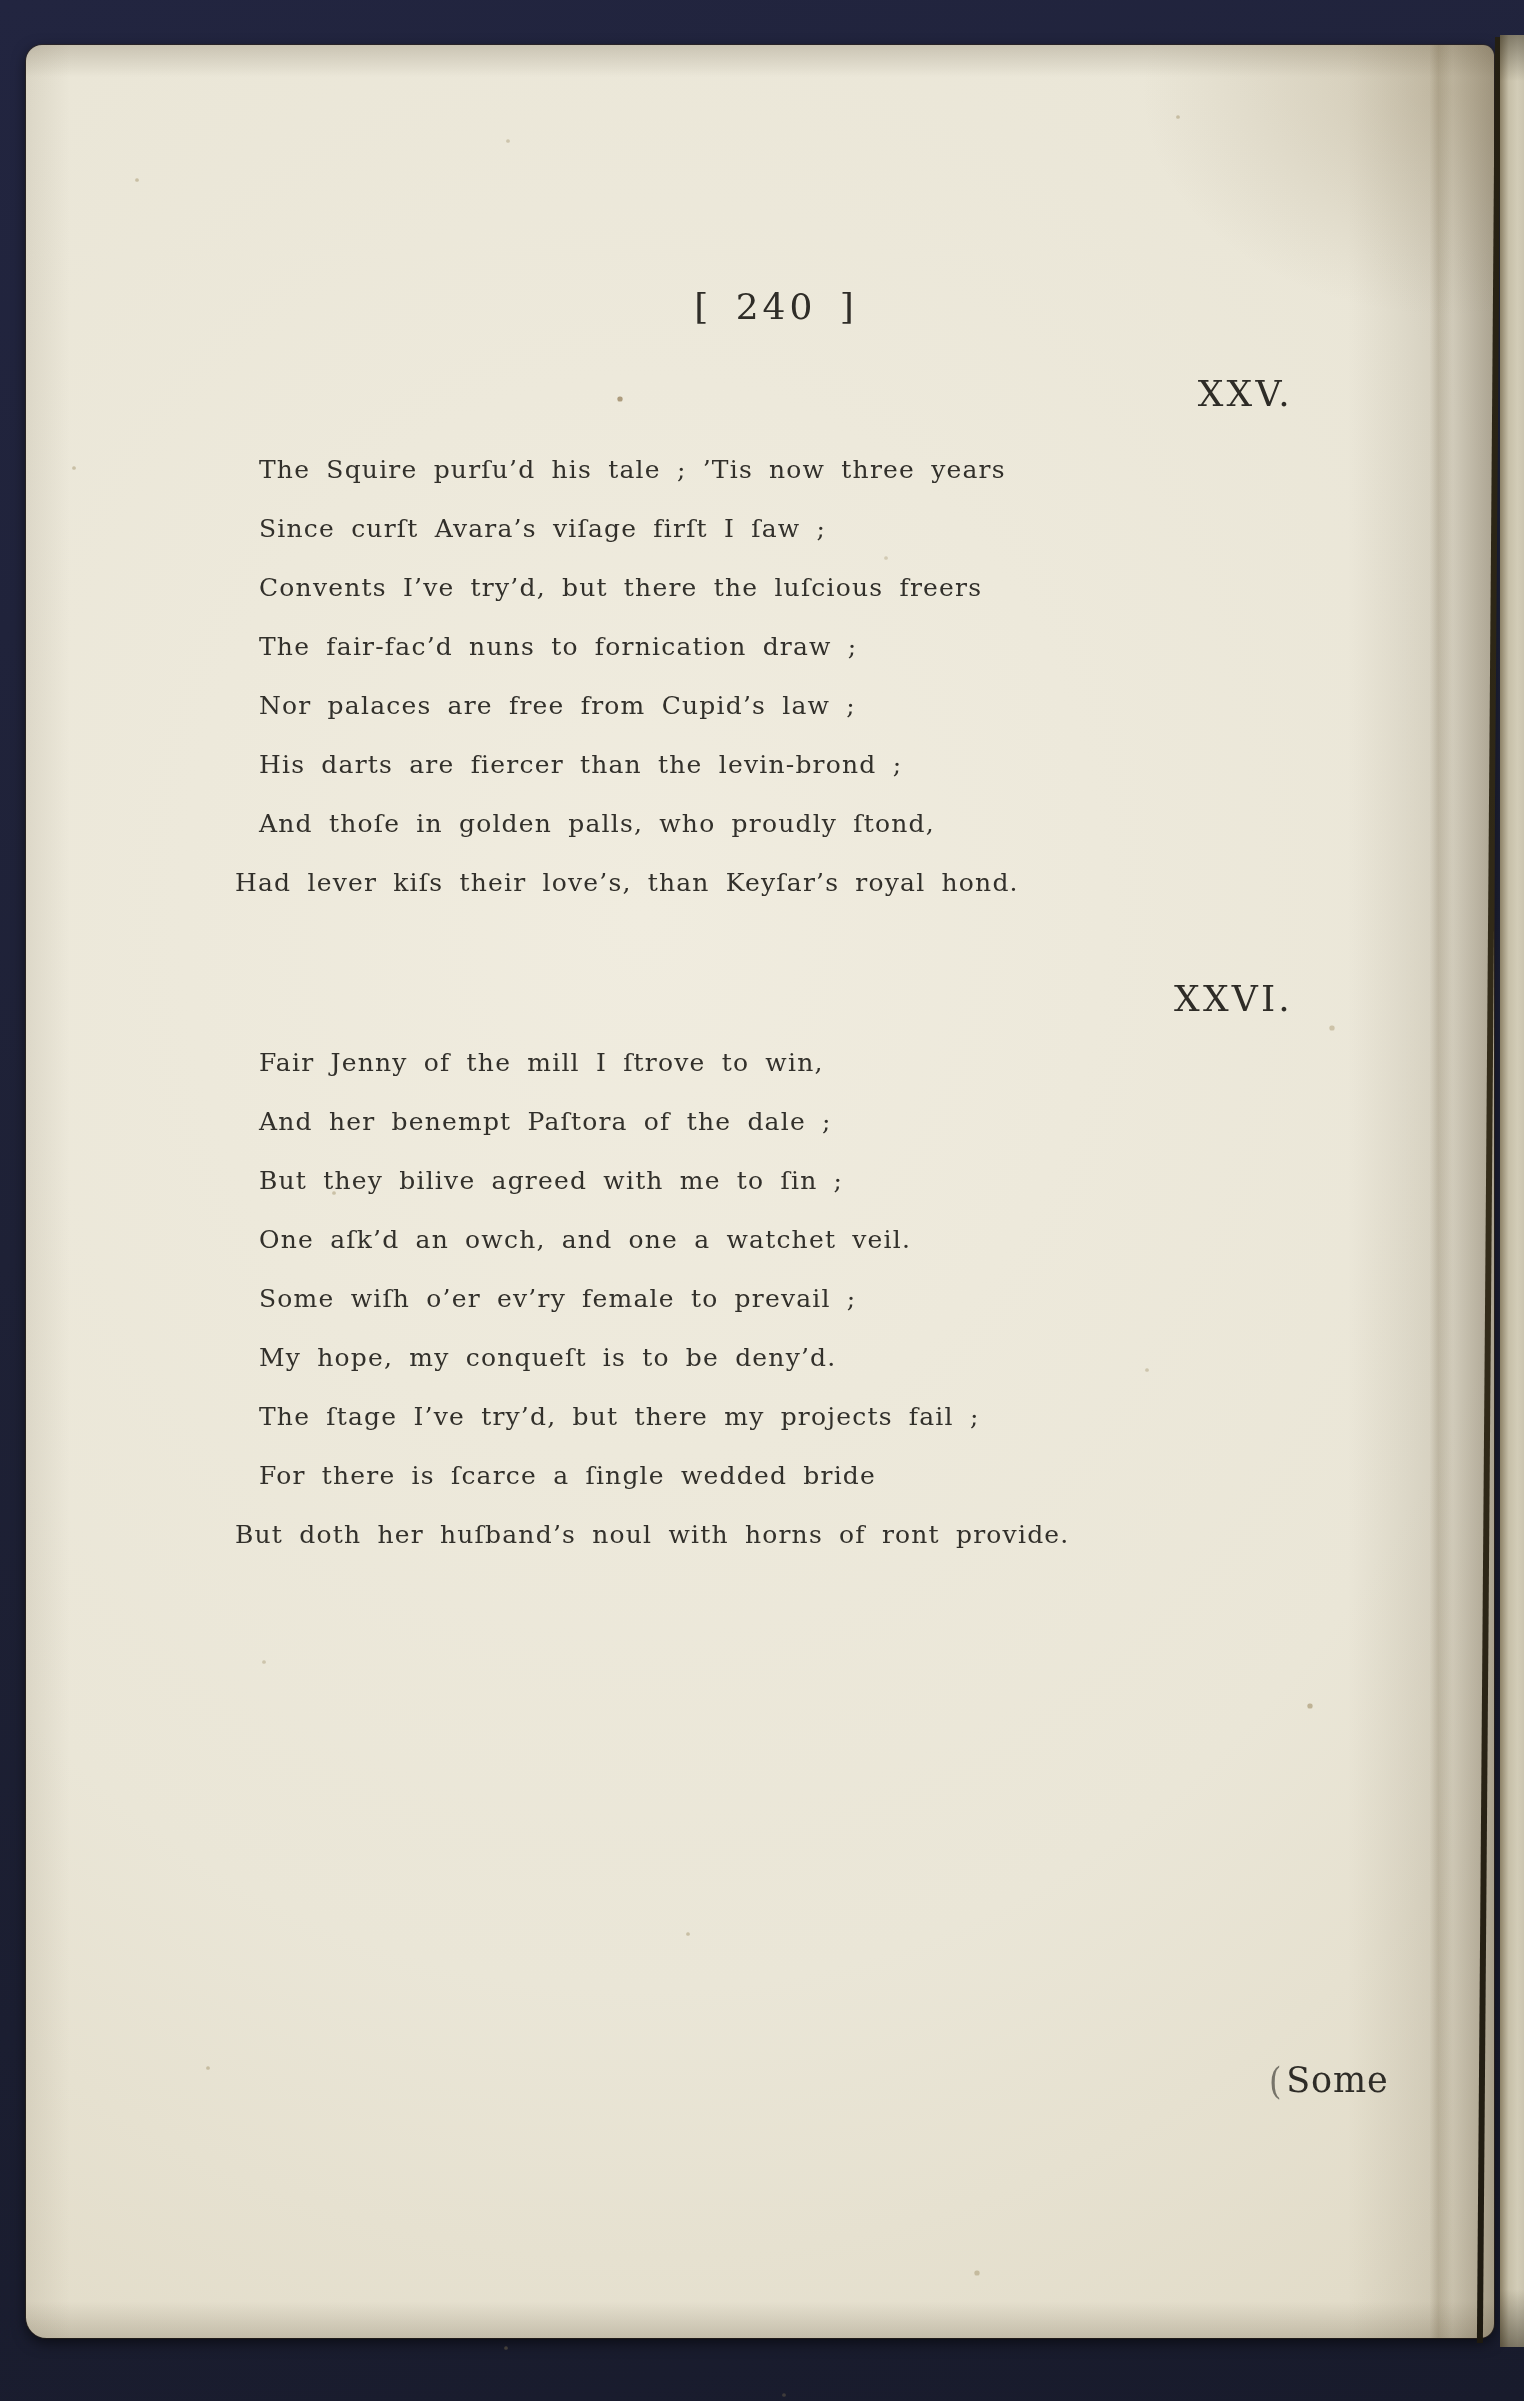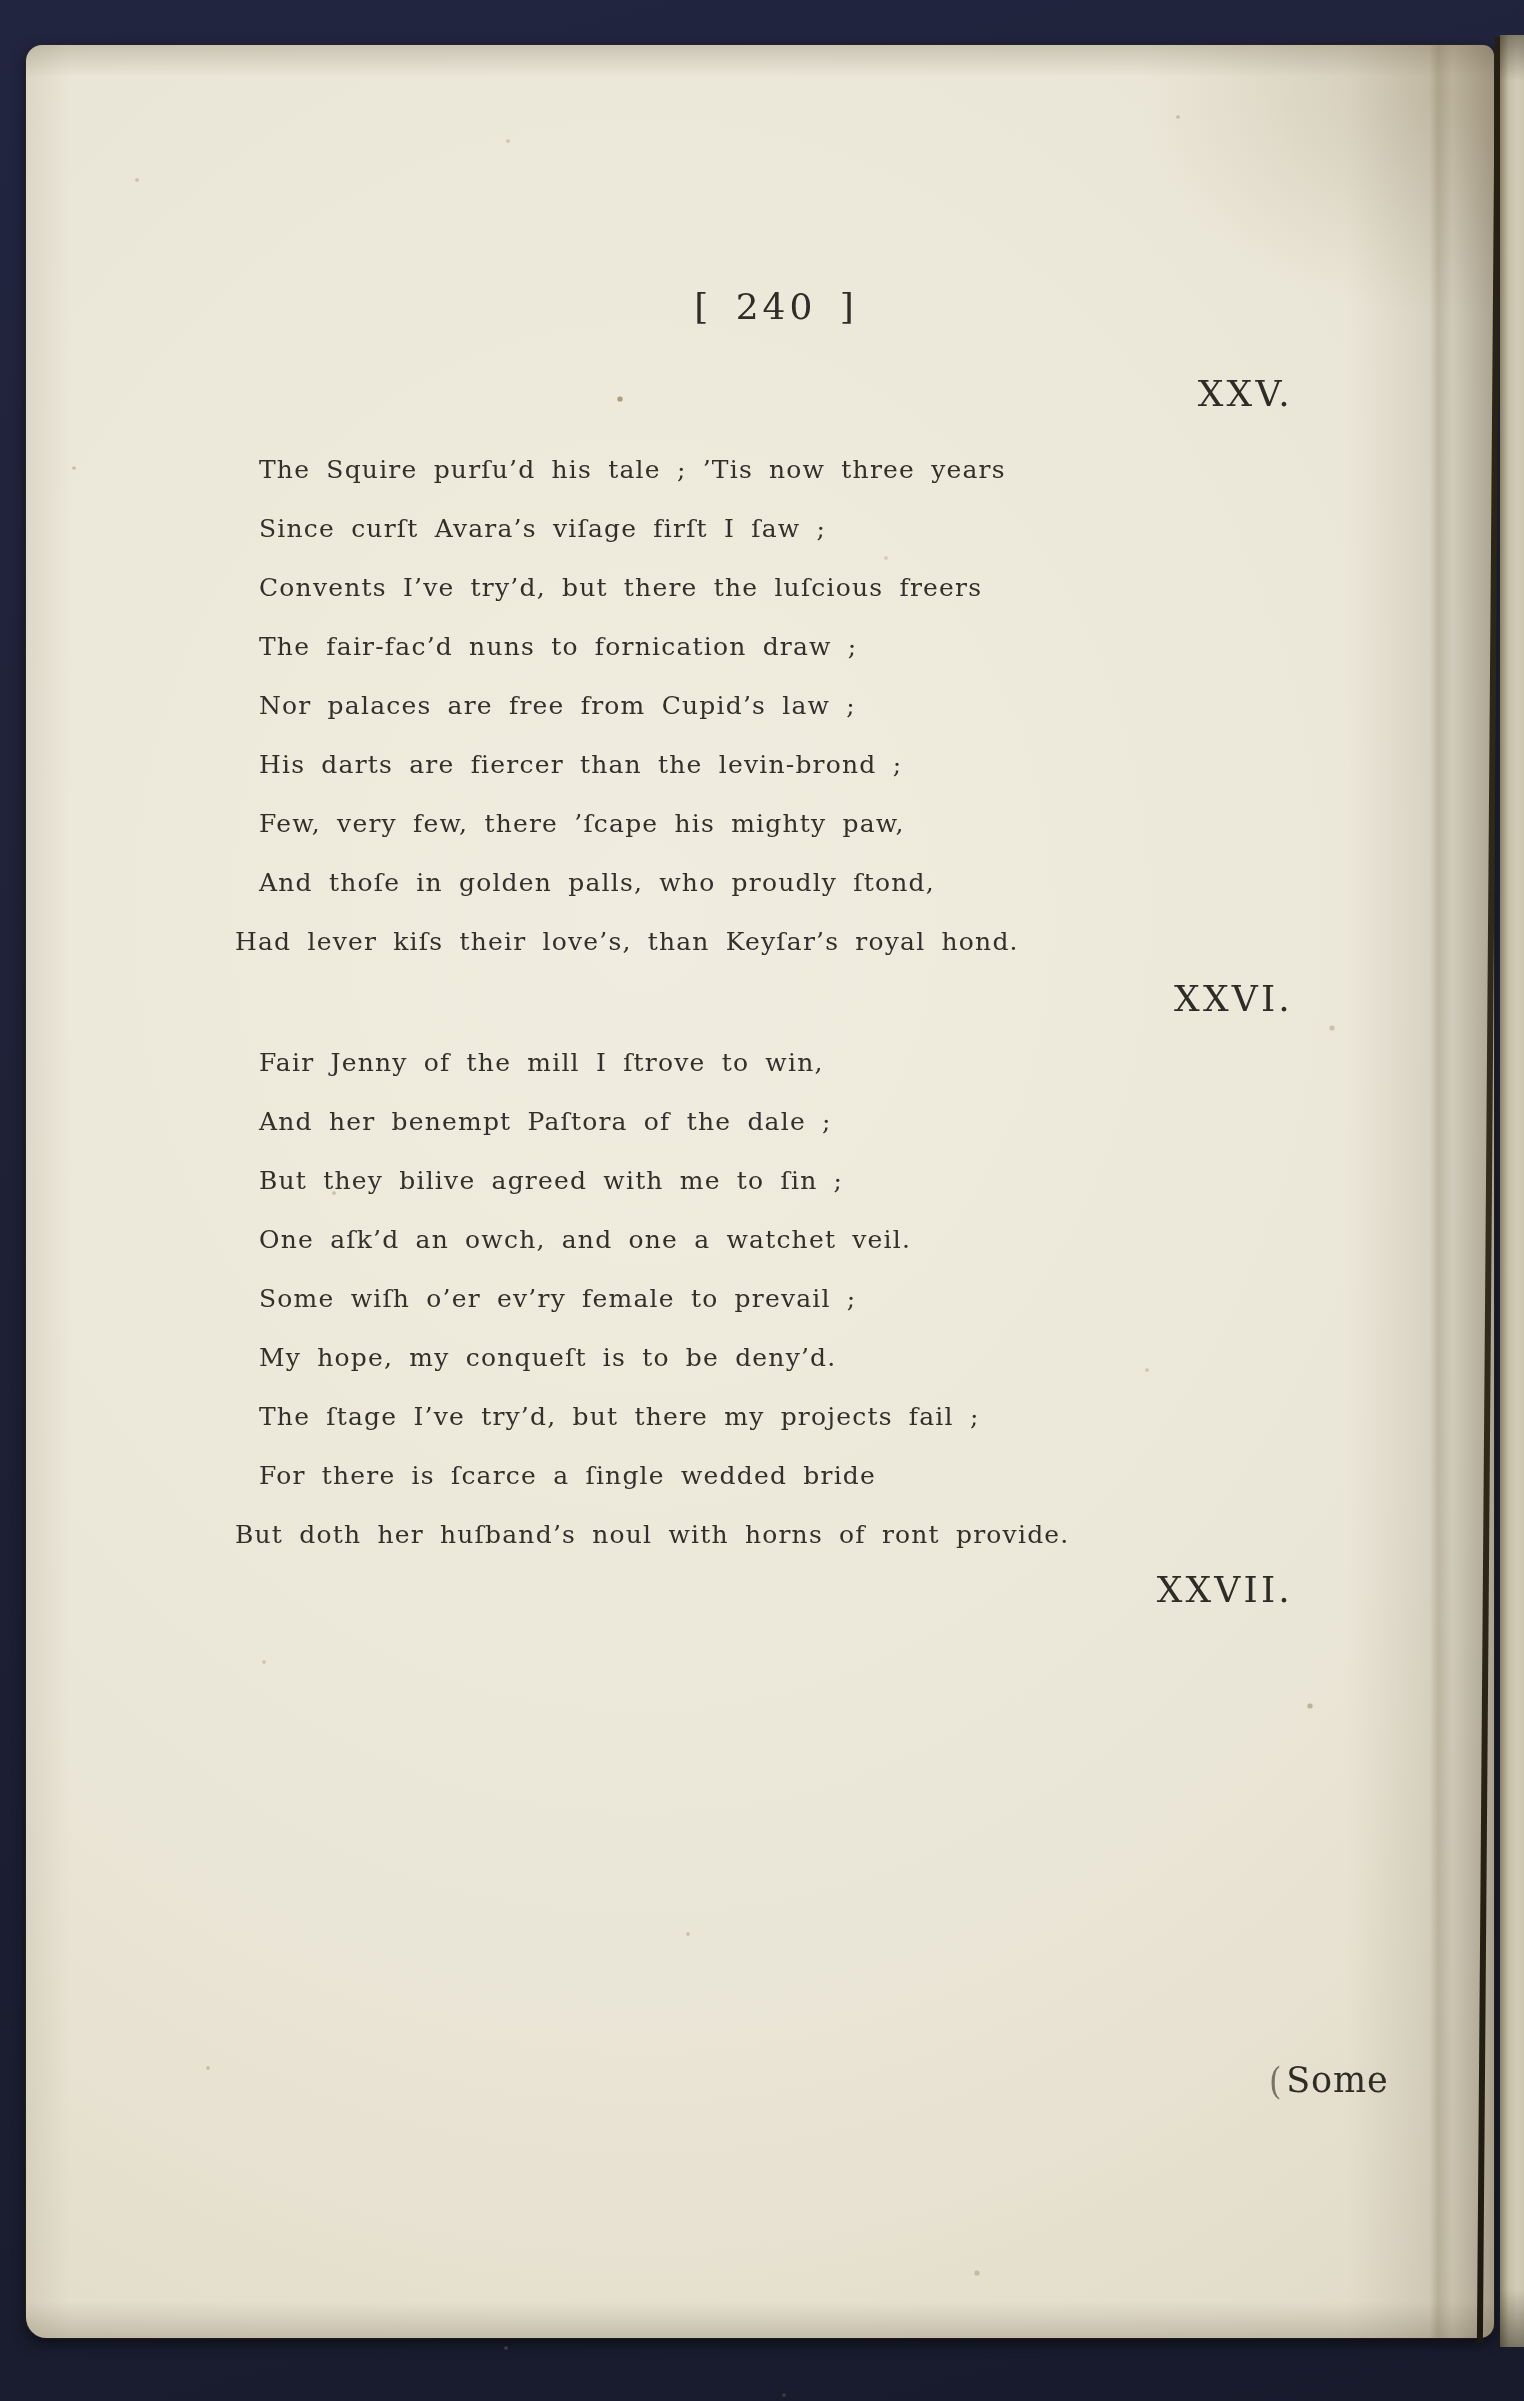--- a/index.html
+++ b/index.html
@@ -100,41 +100,39 @@
     <div id="poem">
         <div class="stanza stanza-0">
           <div class="stanza-heading">XXV.</div>
           <div class="lines">
             <div class="line">The Squire purſu’d his tale ; ’Tis now three years</div>
             <div class="line">Since curſt Avara’s viſage firſt I ſaw ;</div>
             <div class="line">Convents I’ve try’d, but there the luſcious freers</div>
             <div class="line">The fair-fac’d nuns to fornication draw ;</div>
             <div class="line">Nor palaces are free from Cupid’s law ;</div>
             <div class="line">His darts are fiercer than the levin-brond ;</div>
-            <div class="line">Few, very few, there ’ſcape his mighty paw,</div>
             <div class="line">And thoſe in golden palls, who proudly ſtond,</div>
             <div class="line hang">Had lever kiſs their love’s, than Keyſar’s royal hond.</div>
           </div>
         </div>
         <div class="stanza stanza-1">
           <div class="stanza-heading">XXVI.</div>
           <div class="lines">
             <div class="line">Fair Jenny of the mill I ſtrove to win,</div>
             <div class="line">And her benempt Paſtora of the dale ;</div>
             <div class="line">But they bilive agreed with me to ſin ;</div>
             <div class="line">One aſk’d an owch, and one a watchet veil.</div>
             <div class="line">Some wiſh o’er ev’ry female to prevail ;</div>
             <div class="line">My hope, my conqueſt is to be deny’d.</div>
             <div class="line">The ſtage I’ve try’d, but there my projects fail ;</div>
             <div class="line">For there is ſcarce a ſingle wedded bride</div>
             <div class="line hang">But doth her huſband’s noul with horns of ront provide.</div>
           </div>
         </div>
         <div class="stanza stanza-2">
-          <div class="stanza-heading">XXVII.</div>
         </div>
       </div>
     <div class="catchword-wrap"><span class="cw-mark">(</span><span>Some</span></div>
   </div>
   <div class="gutter"></div>
   <div class="edge-page"></div>
 </div>
 
 
 </body></html>

